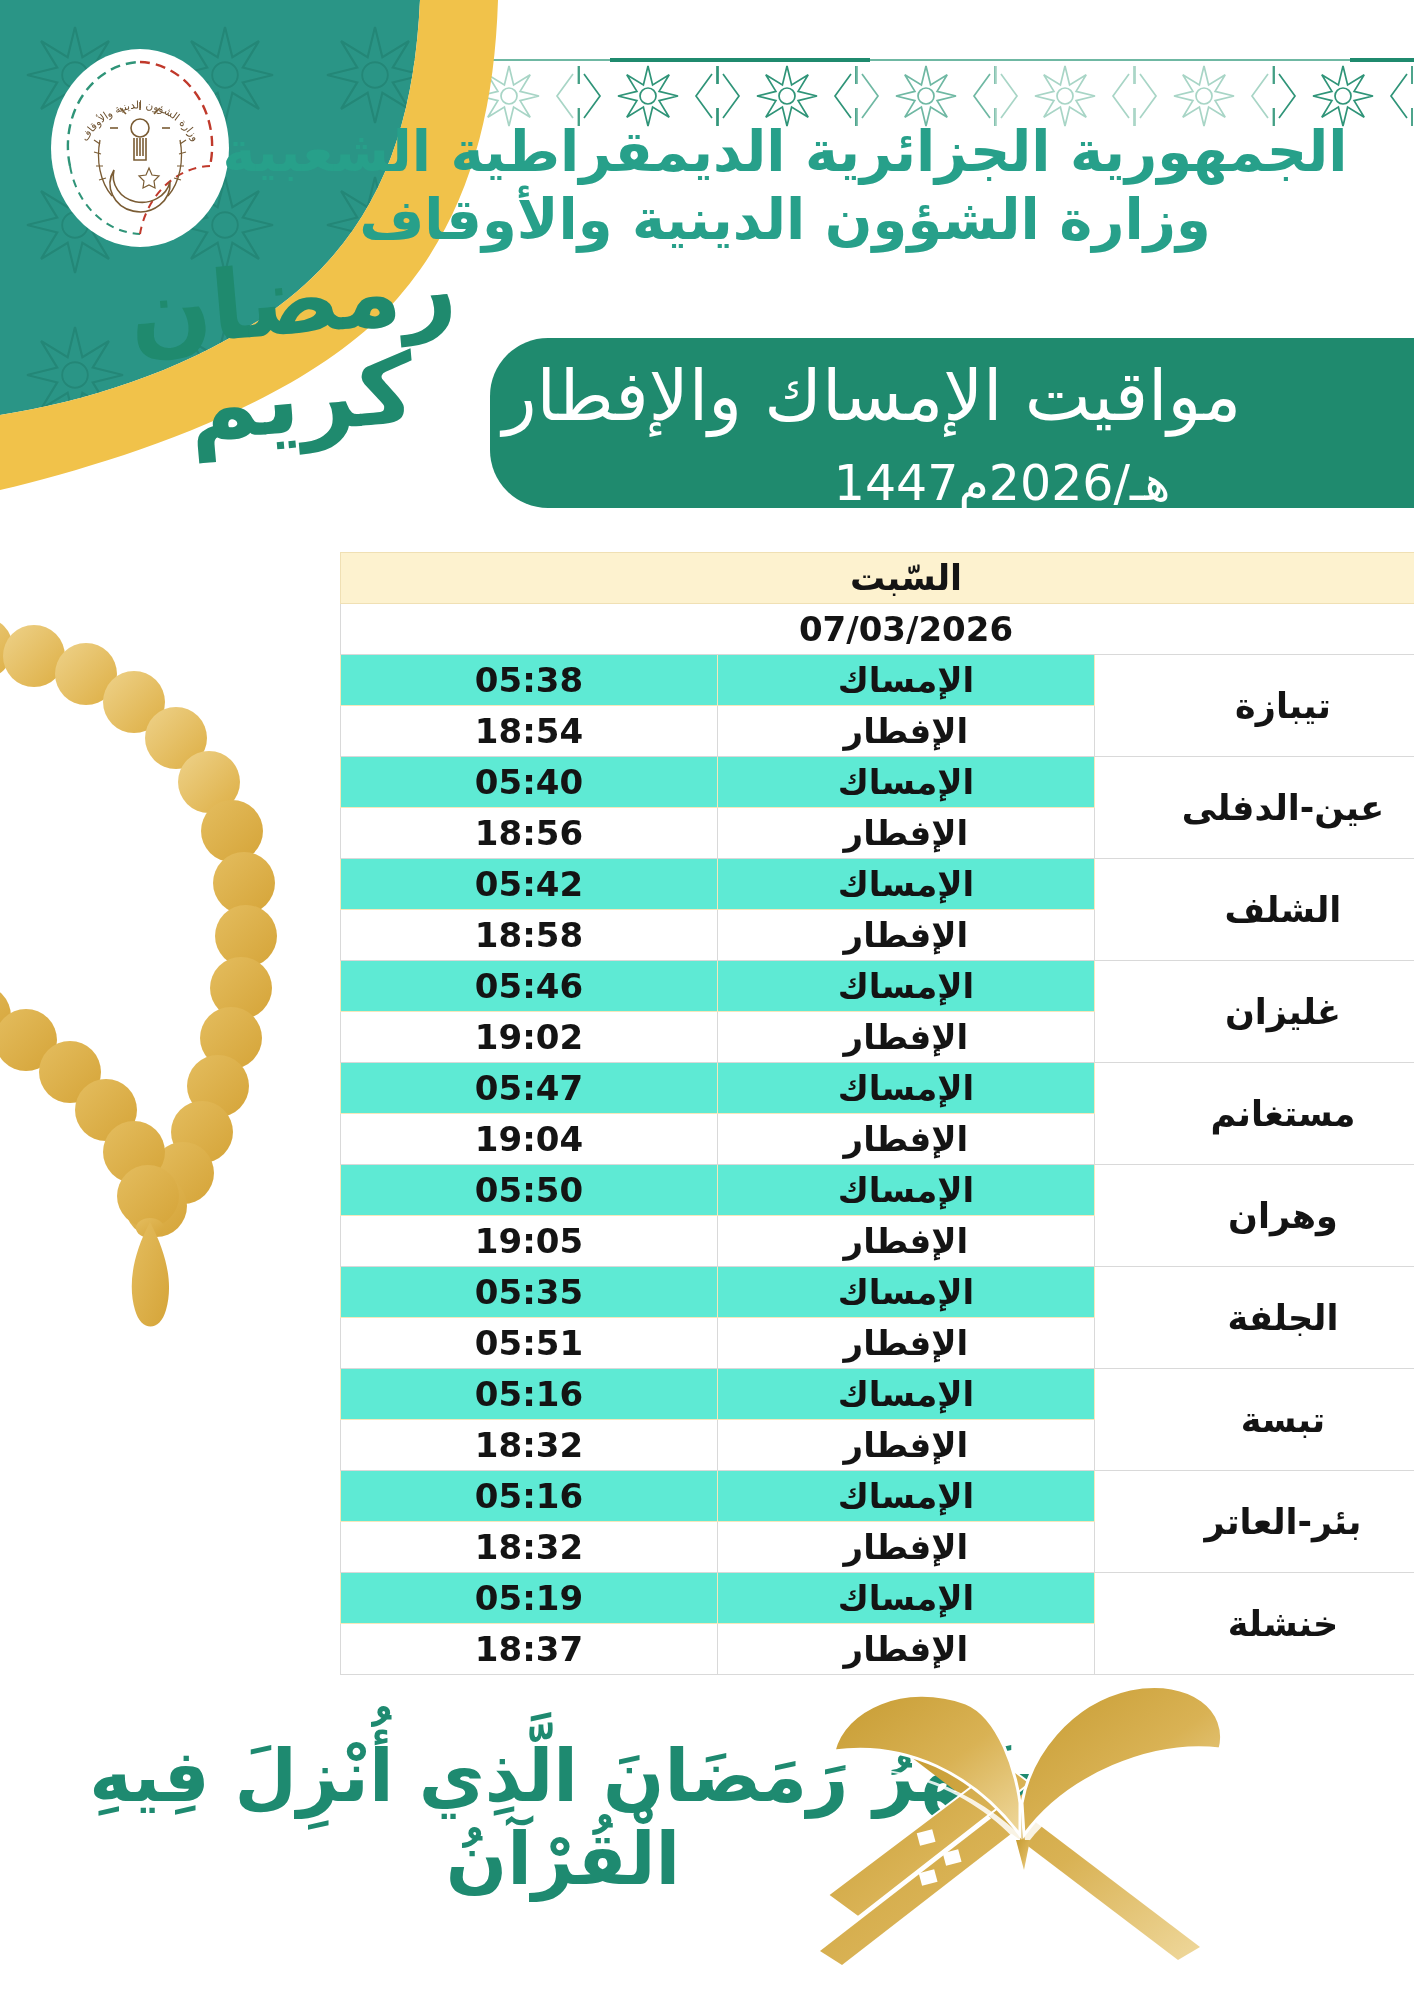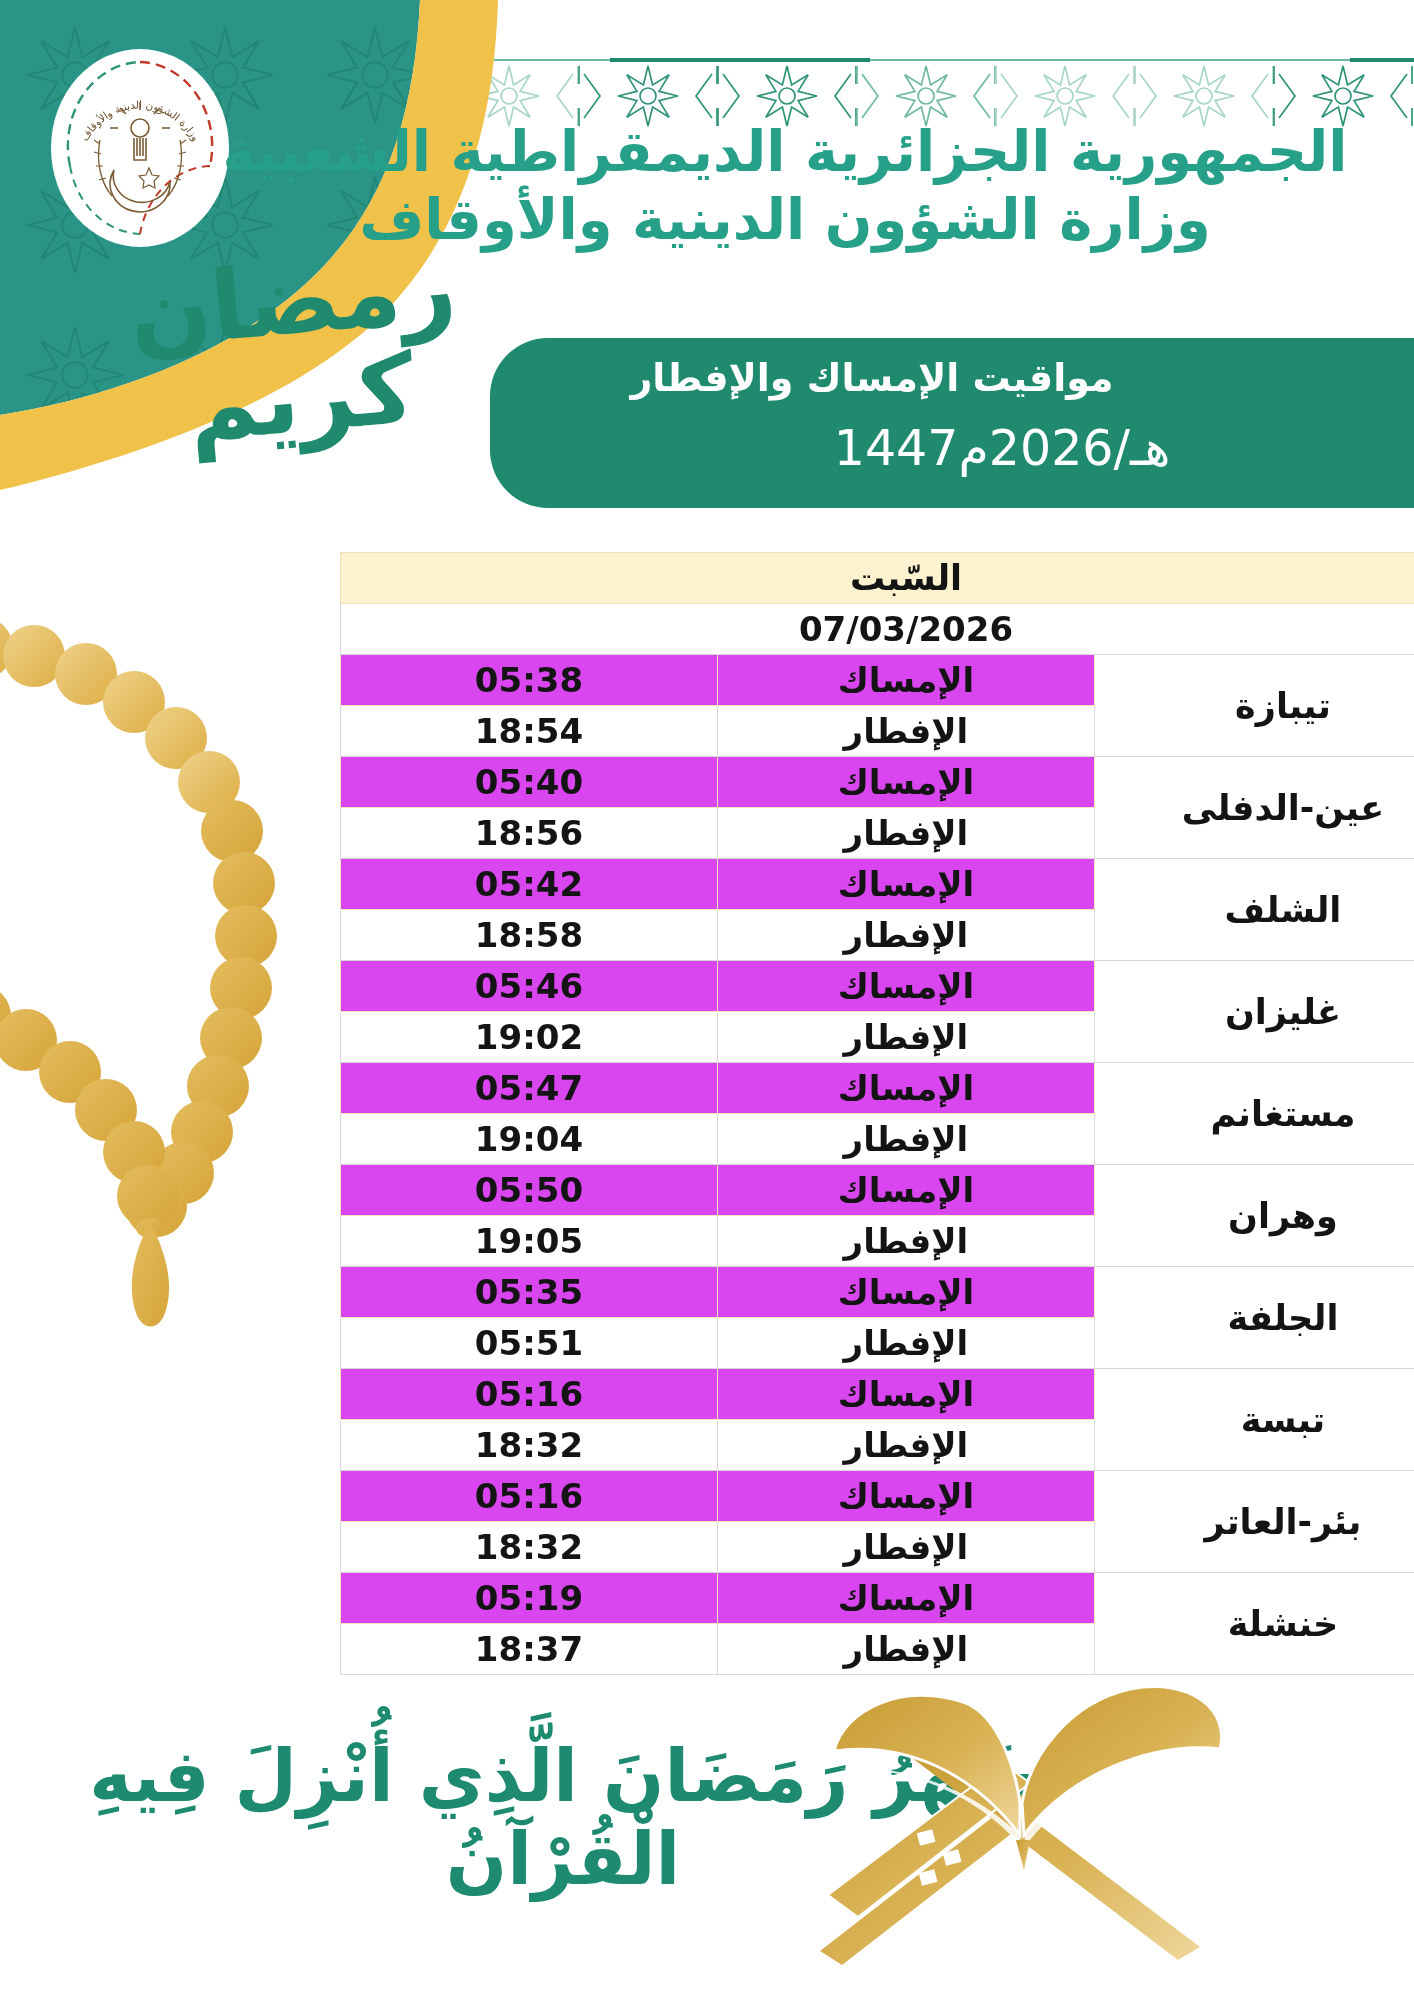--- a/index.html
+++ b/index.html
@@ -27,41 +27,41 @@
     text-align:center; color:#27a08a; font-weight:bold; line-height:1.22;
     font-size:56px;
   }
   
   .banner{
     position:absolute; left:490px; top:338px; width:924px; height:170px;
     background:#1f8a6e; border-radius:58px 0 0 58px; color:#ffffff;
   }
   .banner-title{
     margin-top:20px; padding:0 170px 0 10px;
-    font-size:38px; font-weight:bold; text-align:center; line-height:1.1;
+    font-size:70px; font-weight:normal; text-align:center; line-height:1.1;
   }
   .banner-year{
     margin-top:20px; padding:0 160px 0 260px;
     font-size:49px; font-weight:normal; text-align:center;
   }
   
   .ramadan{
     position:absolute; left:100px; top:252px; width:400px; height:270px;
     color:#1f8a6e; font-size:96px; font-weight:bold; line-height:1.02;
     text-align:center; transform:rotate(-5deg);
   }
   
   .times{position:absolute; left:340px; top:552px; width:1132px;
          border-collapse:collapse; table-layout:fixed;border-radius:7px;}
   .times td{
     width:340px; height:50px; padding:0;
     border:1px solid #d9d9d9; text-align:center; vertical-align:middle;
     font-size:34px; font-weight:bold; color:#141414; background:#ffffff;
   }
-  .times td.cream{background:#d946ef; border-color:#f6e7bb;}
+  .times td.cream{background:#5eead4; border-color:#f6e7bb;}
   .times td.day{background:#fdf2cf; border-color:#f0e0b4; font-size:35px;}
   .times td.city{font-size:35px;}
 
   
   .beads{position:absolute; left:-12px; top:600px; width:300px; height:740px;}
 
   
   .verse{
     position:absolute; left:28px; top:1735px; width:1070px;
     color:#1e8a70; font-size:72px; font-weight:bold; text-align:center;

